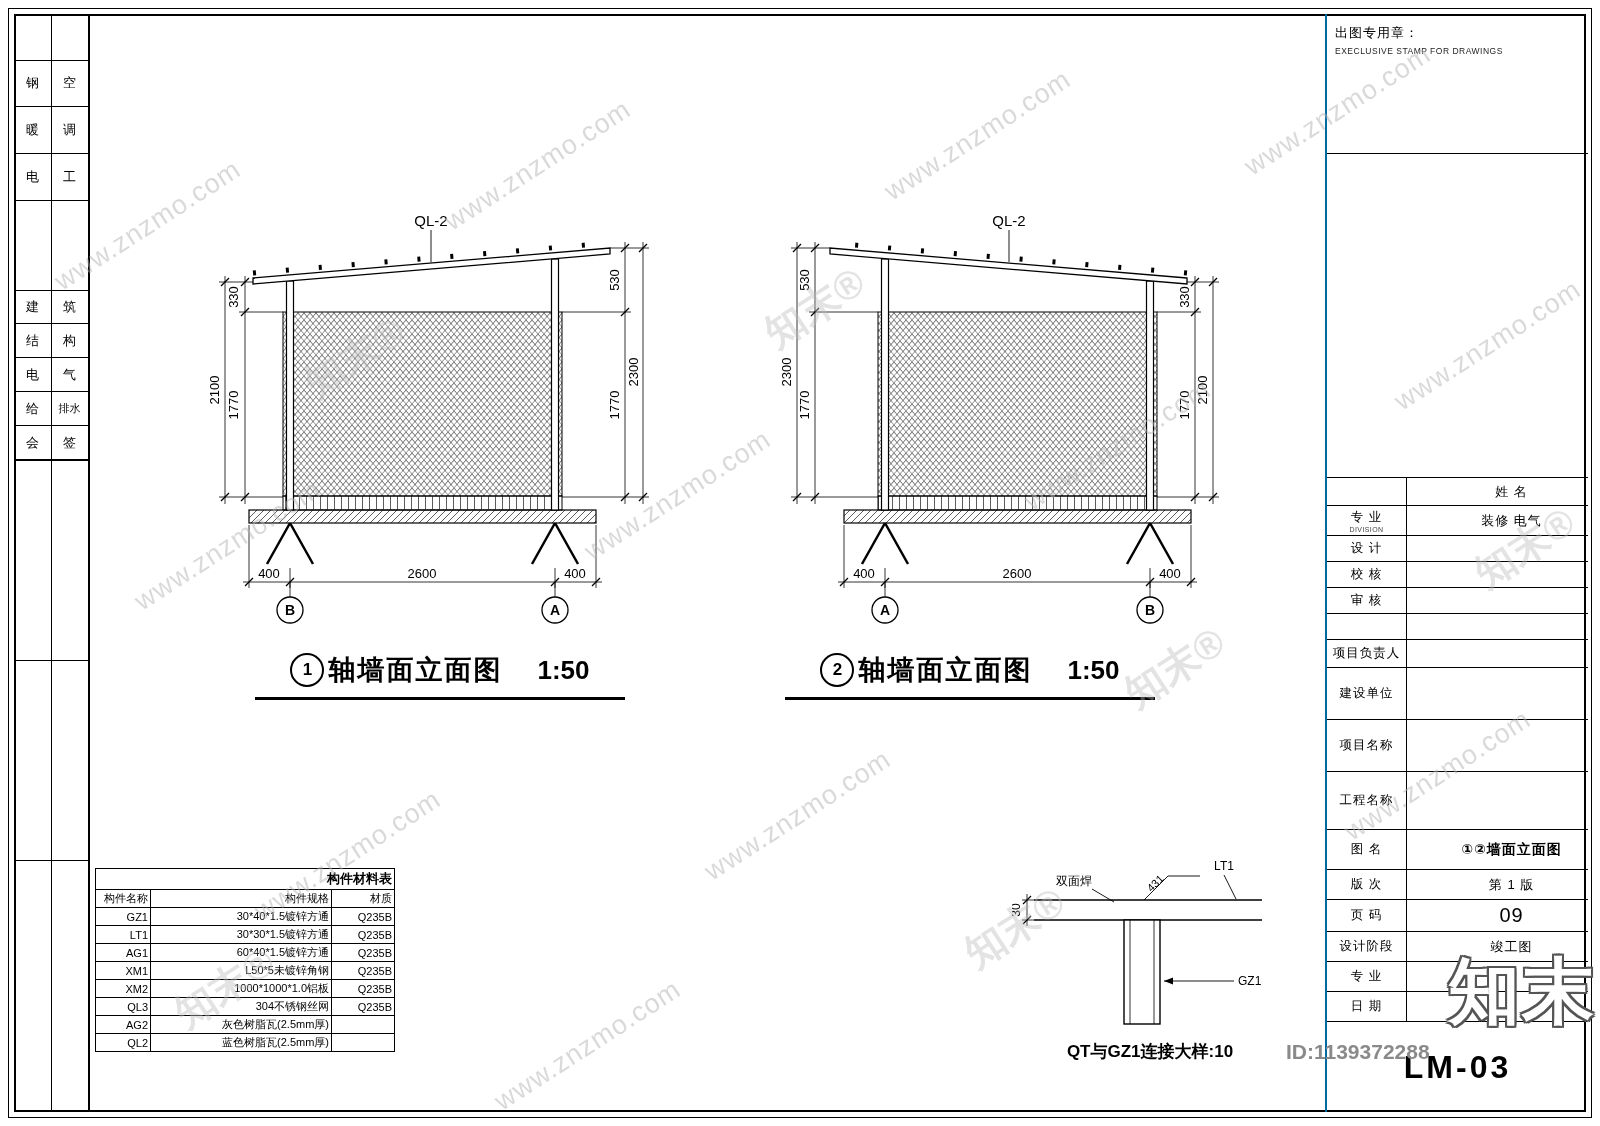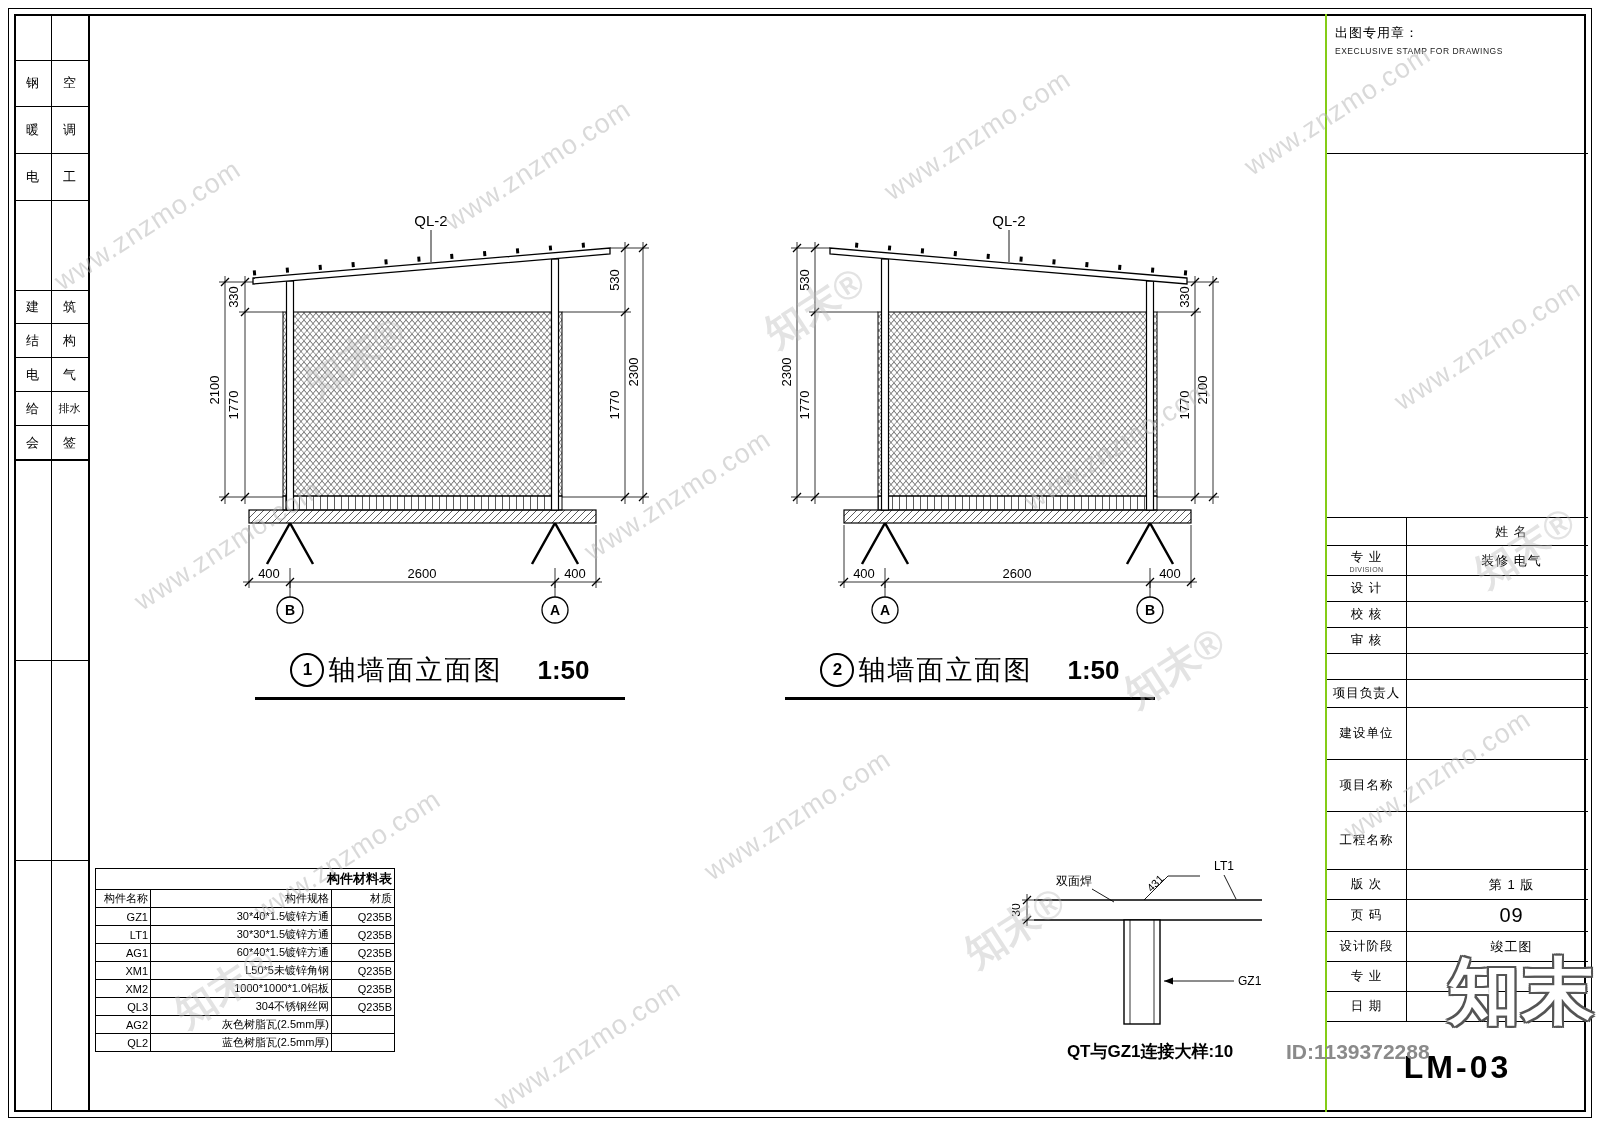--- a/index.html
+++ b/index.html
@@ -17,40 +17,40 @@
 
   
   .elev{position:absolute;}
   .elev svg{display:block;}
   svg text{font-family:"Liberation Sans","DejaVu Sans",sans-serif;fill:#000;}
 
   .etitle{position:absolute;display:flex;align-items:center;justify-content:center;
           border-bottom:3px solid #000;padding-bottom:9px;}
   .enum{width:30px;height:30px;border:2px solid #000;border-radius:50%;display:flex;align-items:center;
         justify-content:center;font-size:17px;font-weight:700;flex:0 0 auto;}
-  .etext{font-size:27px;font-weight:400;letter-spacing:2px;margin-left:4px;}
+  .etext{font-size:27px;font-weight:700;letter-spacing:2px;margin-left:4px;}
   .escale{font-size:26px;font-weight:700;margin-left:35px;}
 
   
   .mat{position:absolute;left:95px;top:868px;border-collapse:collapse;font-size:11px;text-align:right;}
   .mat td{border:1px solid #000;padding:0 2px;height:17px;}
   .mat .mtitle{font-size:13px;font-weight:700;height:20px;}
   .mat .c0{width:50px;} .mat .c1{width:176px;} .mat .c2{width:58px;}
 
   
   .notes{position:absolute;left:408px;top:926px;width:600px;font-size:17px;}
   .notes .nh{font-size:18px;margin-bottom:8px;}
   .notes .ni{margin-bottom:11px;white-space:nowrap;font-size:16px;}
 
   
   .detail{position:absolute;left:1012px;top:852px;width:276px;}
   .detail-title{text-align:center;font-weight:700;font-size:17px;margin-top:4px;white-space:nowrap;}
 
   
-  .tb{position:absolute;left:1325px;top:14px;width:261px;height:1098px;border-left:2px solid #84cc16;
+  .tb{position:absolute;left:1325px;top:14px;width:261px;height:1098px;border-left:2px solid #0369a1;
       display:flex;flex-direction:column;}
   .tb .stamp{height:140px;border-bottom:1px solid #000;padding:10px 8px;box-sizing:border-box;}
   .tb .stamp .s1{font-size:13px;letter-spacing:1px;}
   .tb .stamp .s2{font-size:8.5px;color:#222;letter-spacing:.5px;margin-top:4px;}
   .tb .spacer{flex:1;}
   .tbrow{display:flex;border-top:1px solid #000;box-sizing:border-box;gap:28px;}
   .tbrow .lbl{width:80px;border-right:1px solid #000;display:flex;flex-direction:column;align-items:center;
               justify-content:center;text-align:center;font-size:12.5px;letter-spacing:1px;padding:0 2px;box-sizing:border-box;}
   .tbrow .sub{font-size:7px;color:#444;letter-spacing:.4px;}
   .tbrow .val{flex:1;display:flex;align-items:center;justify-content:center;text-align:center;font-size:13px;letter-spacing:1px;}
@@ -340,20 +340,24 @@
       <div class="val"></div>
     </div>
     <div class="tbrow" style="height:52px">
       <div class="lbl">项目名称</div>
       <div class="val"></div>
     </div>
     <div class="tbrow" style="height:58px">
       <div class="lbl">工程名称</div>
       <div class="val"></div>
     </div>
+    <div class="tbrow" style="height:40px">
+      <div class="lbl">图  名</div>
+      <div class="val" style="font-weight:700;font-size:14px">①②墙面立面图</div>
+    </div>
     <div class="tbrow" style="height:30px">
       <div class="lbl">版  次</div>
       <div class="val">第 1 版</div>
     </div>
     <div class="tbrow" style="height:32px">
       <div class="lbl">页  码</div>
       <div class="val" style="font-size:20px">09</div>
     </div>
     <div class="tbrow" style="height:30px">
       <div class="lbl">设计阶段</div>

